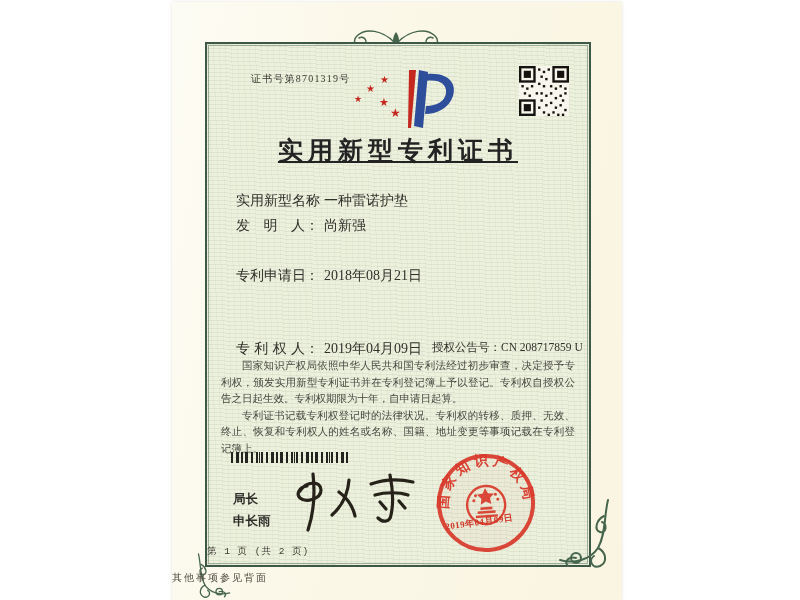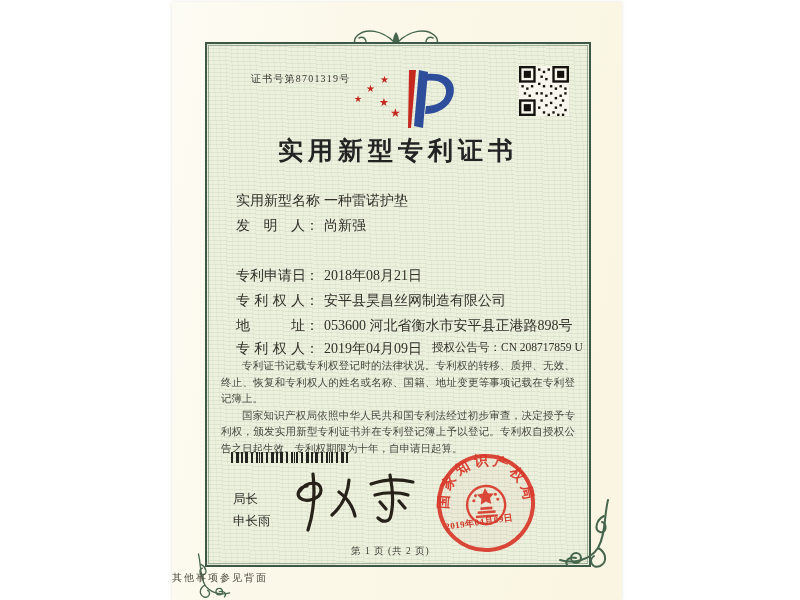--- a/index.html
+++ b/index.html
@@ -12,38 +12,38 @@
   .frame{left:33px;top:40px;width:382px;height:521px;border:2px solid #3d5847;
          background:
            repeating-linear-gradient(2deg, rgba(125,162,125,.14) 0 1px, transparent 1px 4px),
            repeating-linear-gradient(88deg, rgba(125,162,125,.08) 0 1px, transparent 1px 6px),
            #edf0dd;}
   .frame-inner{inset:1px;border:1px solid rgba(80,110,85,.5);pointer-events:none;}
   .cert-no{left:12px;top:28px;font-size:10px;letter-spacing:1.2px;color:#3b3a33;white-space:nowrap;margin-left:32px;}
   .logo{left:146px;top:26px;}
   .qr{left:312px;top:22px;}
   .title{left:0;top:90px;width:100%;text-align:center;font-size:25px;font-weight:bold;
-         letter-spacing:5px;color:#232323;white-space:nowrap;}
+         letter-spacing:5px;color:#232323;white-space:nowrap;text-decoration:underline;}
   .field{left:29px;font-size:14px;color:#32312b;white-space:nowrap;}
   .field .lbl{display:inline-block;width:69px;text-align:justify;text-align-last:justify;}
   .field .val{margin-left:5px;}
   .grant2{left:225px;top:296px;font-size:11.5px;color:#32312b;white-space:nowrap;}
   .paras{left:14px;top:314px;width:354px;font-size:10.5px;line-height:16.5px;
          text-align:justify;color:#474840;}
   .paras p{margin:0;text-indent:2em;}
   .barcode{left:24px;top:408px;width:118px;height:11px;
            background:
              repeating-linear-gradient(90deg,#23231f 0 2px,transparent 2px 5px),
              repeating-linear-gradient(90deg,#23231f 0 1px,transparent 1px 7px);}
-  .director{left:26px;top:444px;font-size:12.5px;font-weight:normal;color:#2e2d28;line-height:22px;}
+  .director{left:26px;top:444px;font-size:12.5px;font-weight:bold;color:#2e2d28;line-height:22px;}
   .sig{left:80px;top:424px;}
   .seal{left:219px;top:399px;transform:rotate(-4deg);}
   .seal-date{left:238px;top:472px;font-size:9px;font-weight:bold;color:#cf3728;
              transform:rotate(-8deg);letter-spacing:.5px;white-space:nowrap;}
-  .page-info{left:0;top:501px;width:96%;text-align:center;font-size:9.5px;color:#3c3b33;letter-spacing:1px;}
+  .page-info{left:0;top:501px;width:96%;text-align:left;font-size:9.5px;color:#3c3b33;letter-spacing:1px;font-family:Liberation Mono, monospace;}
   .reverse-note{left:0;top:569px;width:424px;text-align:left;font-size:10px;color:#4b4a3f;letter-spacing:2px;}
   .orn-top{left:164px;top:24px;}
   .orn-bl{left:12px;top:548px;}
   .orn-br{left:374px;top:492px;}
 </style>
 </head>
 <body>
 
 <div class="a paper">
 
@@ -134,36 +134,30 @@
 
     <div class="a field" style="top:148px">
       <span class="lbl">实用新型名称</span><span>：</span><span class="val">一种雷诺护垫</span>
     </div>
     <div class="a field" style="top:173px">
       <span class="lbl">发明人</span><span>：</span><span class="val">尚新强</span>
     </div>
     <div class="a field" style="top:223px">
       <span class="lbl">专利申请日</span><span>：</span><span class="val">2018年08月21日</span>
     </div>
-    <div class="a field" style="top:248px">
-      <span class="lbl">专利权人</span><span>：</span><span class="val">安平县昊昌丝网制造有限公司</span>
-    </div>
-    <div class="a field" style="top:273px">
-      <span class="lbl">地址</span><span>：</span><span class="val">053600 河北省衡水市安平县正港路898号</span>
-    </div>
     <div class="a field" style="top:296px">
       <span class="lbl">专利权人</span><span>：</span><span class="val">2019年04月09日</span>
     </div>
     <div class="a grant2">
       <span>授权公告号</span><span>：</span><span class="val">CN 208717859 U</span>
     </div>
 
     <div class="a paras">
+      <p>国家知识产权局依照中华人民共和国专利法经过初步审查，决定授予专利权，颁发实用新型专利证书并在专利登记簿上予以登记。专利权自授权公告之日起生效。专利权期限为十年，自申请日起算。</p>
       <p>专利证书记载专利权登记时的法律状况。专利权的转移、质押、无效、终止、恢复和专利权人的姓名或名称、国籍、地址变更等事项记载在专利登记簿上。</p>
-      <p>国家知识产权局依照中华人民共和国专利法经过初步审查，决定授予专利权，颁发实用新型专利证书并在专利登记簿上予以登记。专利权自授权公告之日起生效。专利权期限为十年，自申请日起算。</p>
     </div>
 
     <div class="a barcode"></div>
 
     <div class="a director">
       <div>局长</div>
       <div>申长雨</div>
     </div>
 
     <svg class="a sig" width="135" height="68" viewBox="0 0 135 68">

